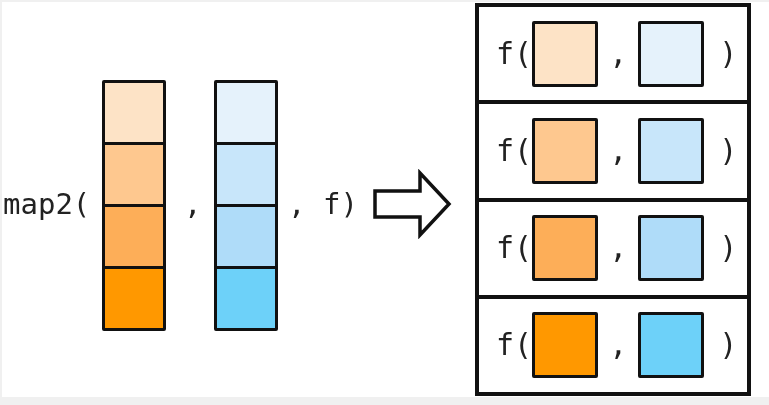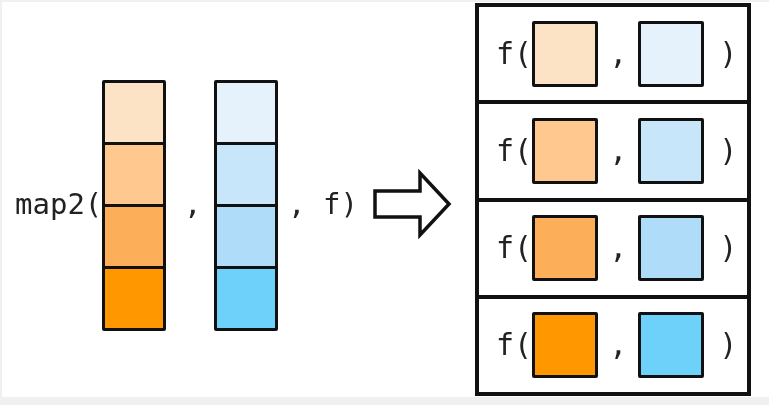--- a/index.html
+++ b/index.html
@@ -21,21 +21,21 @@
   .edge-top{position:absolute;top:0;left:0;right:0;height:2px;background:var(--edge);}
   .edge-left{position:absolute;top:0;left:0;bottom:0;width:2px;background:var(--edge);}
   .edge-bottom{position:absolute;bottom:0;left:0;right:0;height:8px;background:var(--edge);}
 
   .expr-text{
     position:absolute;
     font-size:29px;line-height:36px;
     white-space:pre;
     color:var(--text);
   }
-  .map2-label{left:3px;top:186px;margin-left:12px;}
+  .map2-label{left:3px;top:186px;}
   .comma-1{left:184px;top:186px;}
   .comma-f{left:288px;top:186px;}
 
   
   .vlist{
     position:absolute;
     border:3px solid var(--outline);
     border-radius:2px;
     background:var(--bg);
     width:58px;

